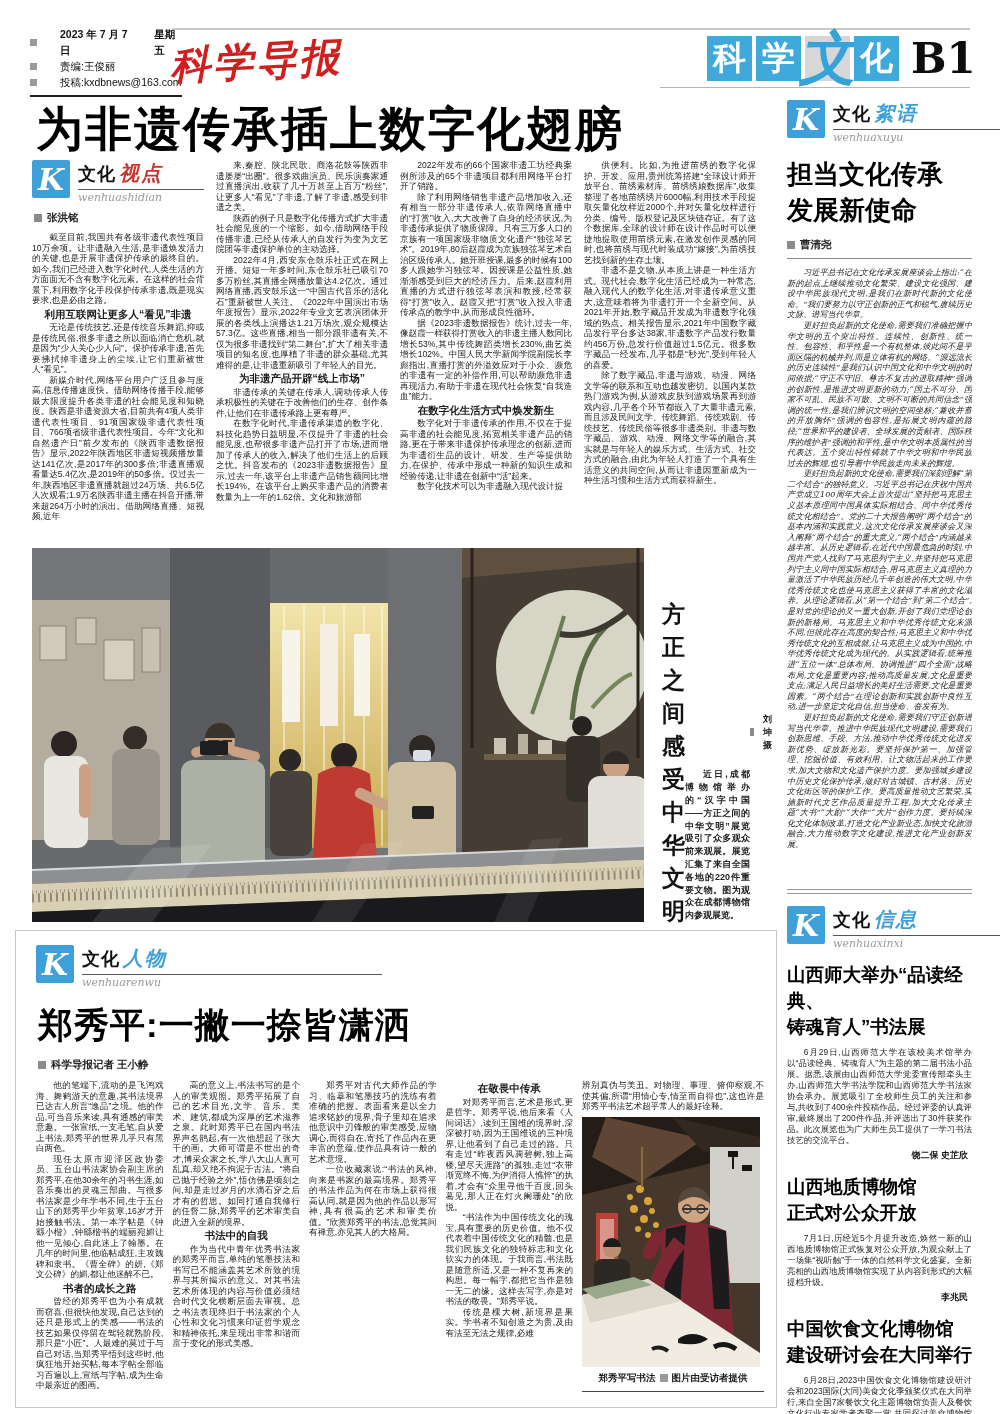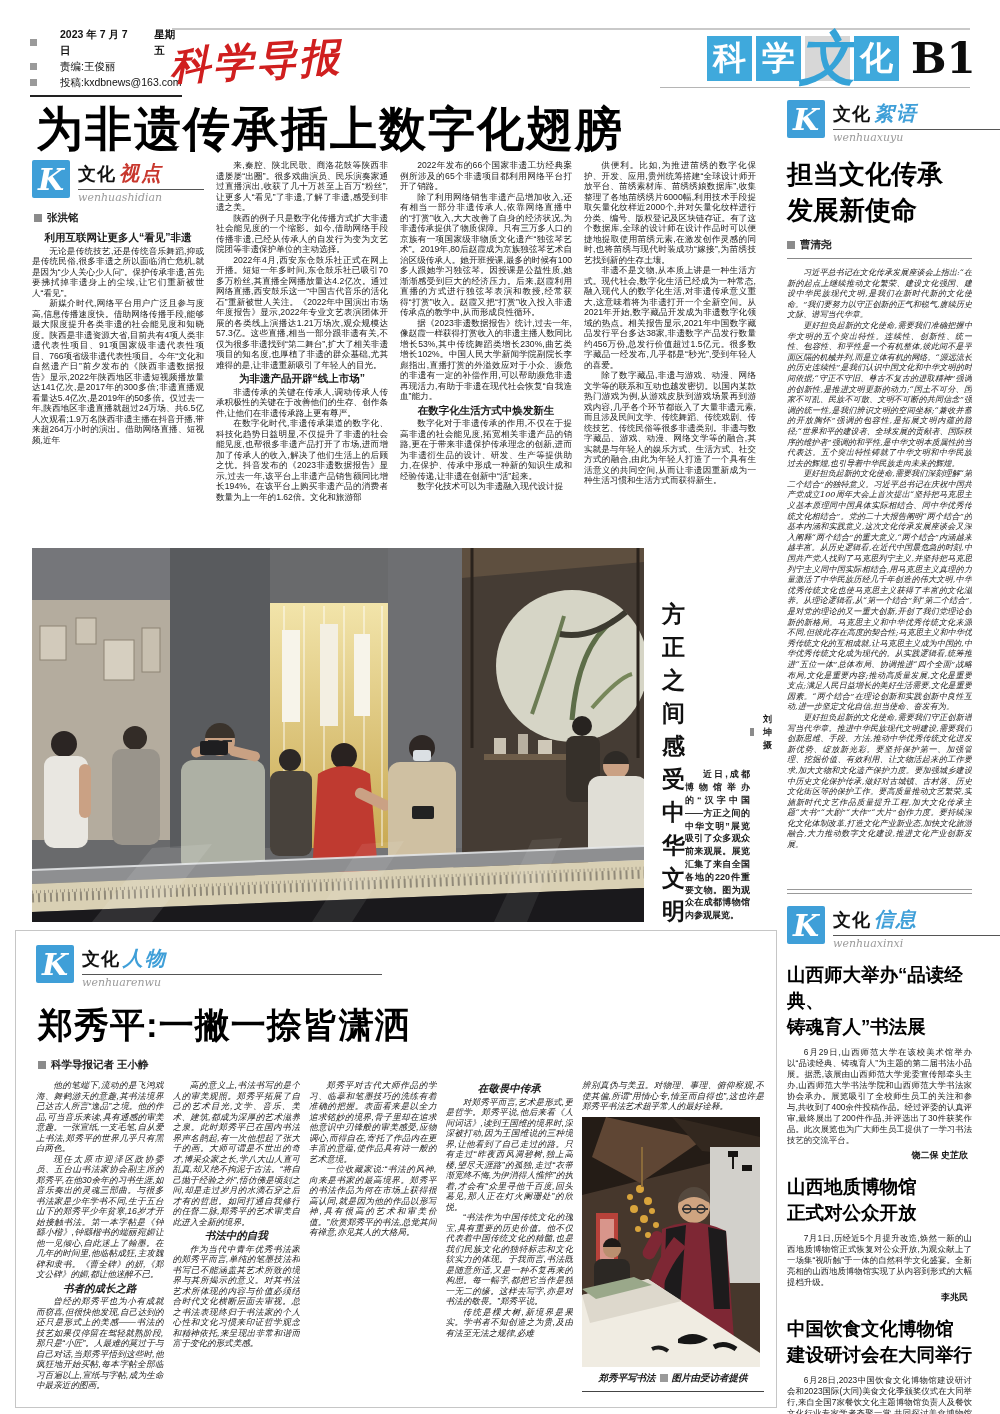--- a/index.html
+++ b/index.html
@@ -57,21 +57,21 @@
   .p1title { margin-top:50px; text-align:center; font-size:23px; font-weight:bold; line-height:33px; color:#111; }
   .p1caption { margin-top:auto; font-size:9px; line-height:12.8px; text-align:justify; font-weight:bold; text-indent:2em; color:#222; }
   .p1credit { text-align:right; font-size:9px; font-weight:bold; margin:8px 2px 14px 0; display:flex; justify-content:flex-end; align-items:center; }
 
   
   .pbox { position:absolute; left:15px; top:930px; width:762px; height:478px; border:1px solid #c6c6c6;
           box-sizing:border-box; padding:14px 12px 8px 20px; background:#fff; }
   .pbox .kicker { width:300px; }
   .h2person { font-size:35px; font-weight:bold; letter-spacing:1px; margin:13px 0 9px 2px; color:#000; }
   .pbyline { margin:0 0 8px 2px; }
-  .pcols { display:flex; gap:9px; height:312px; overflow:hidden;font-style:italic; }
+  .pcols { display:flex; gap:9px; height:312px; overflow:hidden; }
   .pcol { width:138px; overflow:hidden; }
   .pcol5 { width:182px; flex:0 0 auto; display:flex; flex-direction:column; }
   .pcol5 .btxt { margin-bottom:5px; }
   .photo2 { width:178px; height:250px; }
   .p2cap { margin-top:5px; font-size:9.5px; font-weight:bold; text-align:center; border-bottom:1px solid #444;
            padding-bottom:6px; display:flex; justify-content:center; align-items:center; gap:4px; }
   .p2cap .gsq { width:8px; height:8px; }
 
   
   .sidebar { position:absolute; left:787px; top:100px; width:185px; }
@@ -128,20 +128,21 @@
           <span class="kname red">视点</span>
         </div>
         <div class="kpinyin">wenhuashidian</div>
       </div>
       <div class="author">
         <span class="bullet"></span>
         <span>张洪铭</span>
       </div>
       <div>
 
+      <p>截至目前,我国共有各级非遗代表性项目10万余项。让非遗融入生活,是非遗焕发活力的关键,也是开展非遗保护传承的最终目的。如今,我们已经进入数字化时代,人类生活的方方面面无不含有数字化元素。在这样的社会背景下,利用数字化手段保护传承非遗,既是现实要求,也是必由之路。</p>
           <p class="subhead">利用互联网让更多人“看见”非遗</p>
           <p>无论是传统技艺,还是传统音乐舞蹈,抑或是传统民俗,很多非遗之所以面临消亡危机,就是因为“少人关心少人问”。保护传承非遗,首先要拂拭掉非遗身上的尘埃,让它们重新被世人“看见”。</p>
           <p>新媒介时代,网络平台用户广泛且参与度高,信息传播速度快。借助网络传播手段,能够最大限度提升各类非遗的社会能见度和知晓度。陕西是非遗资源大省,目前共有4项人类非遗代表性项目、91项国家级非遗代表性项目、766项省级非遗代表性项目。今年“文化和自然遗产日”前夕发布的《陕西非遗数据报告》显示,2022年陕西地区非遗短视频播放量达141亿次,是2017年的300多倍;非遗直播观看量达5.4亿次,是2019年的50多倍。仅过去一年,陕西地区非遗直播就超过24万场、共6.5亿人次观看;1.9万名陕西非遗主播在抖音开播,带来超264万小时的演出。借助网络直播、短视频,近年</p>
         </div>
     </div>
     <div class="a1col btxt">
 
     <p>来,秦腔、陕北民歌、商洛花鼓等陕西非遗屡屡“出圈”。很多戏曲演员、民乐演奏家通过直播演出,收获了几十万甚至上百万“粉丝”,让更多人“看见”了非遗,了解了非遗,感受到非遗之美。</p>
         <p>陕西的例子只是数字化传播方式扩大非遗社会能见度的一个缩影。如今,借助网络手段传播非遗,已经从传承人的自发行为变为文艺院团等非遗保护单位的主动选择。</p>
         <p>2022年4月,西安东仓鼓乐社正式在网上开播。短短一年多时间,东仓鼓乐社已吸引70多万粉丝,其直播全网播放量达4.2亿次。通过网络直播,西安鼓乐这一“中国古代音乐的活化石”重新被世人关注。《2022年中国演出市场年度报告》显示,2022年专业文艺表演团体开展的各类线上演播达1.21万场次,观众规模达57.3亿。这些直播,相当一部分跟非遗有关,不仅为很多非遗找到“第二舞台”,扩大了相关非遗项目的知名度,也厚植了非遗的群众基础,尤其难得的是,让非遗重新吸引了年轻人的目光。</p>

